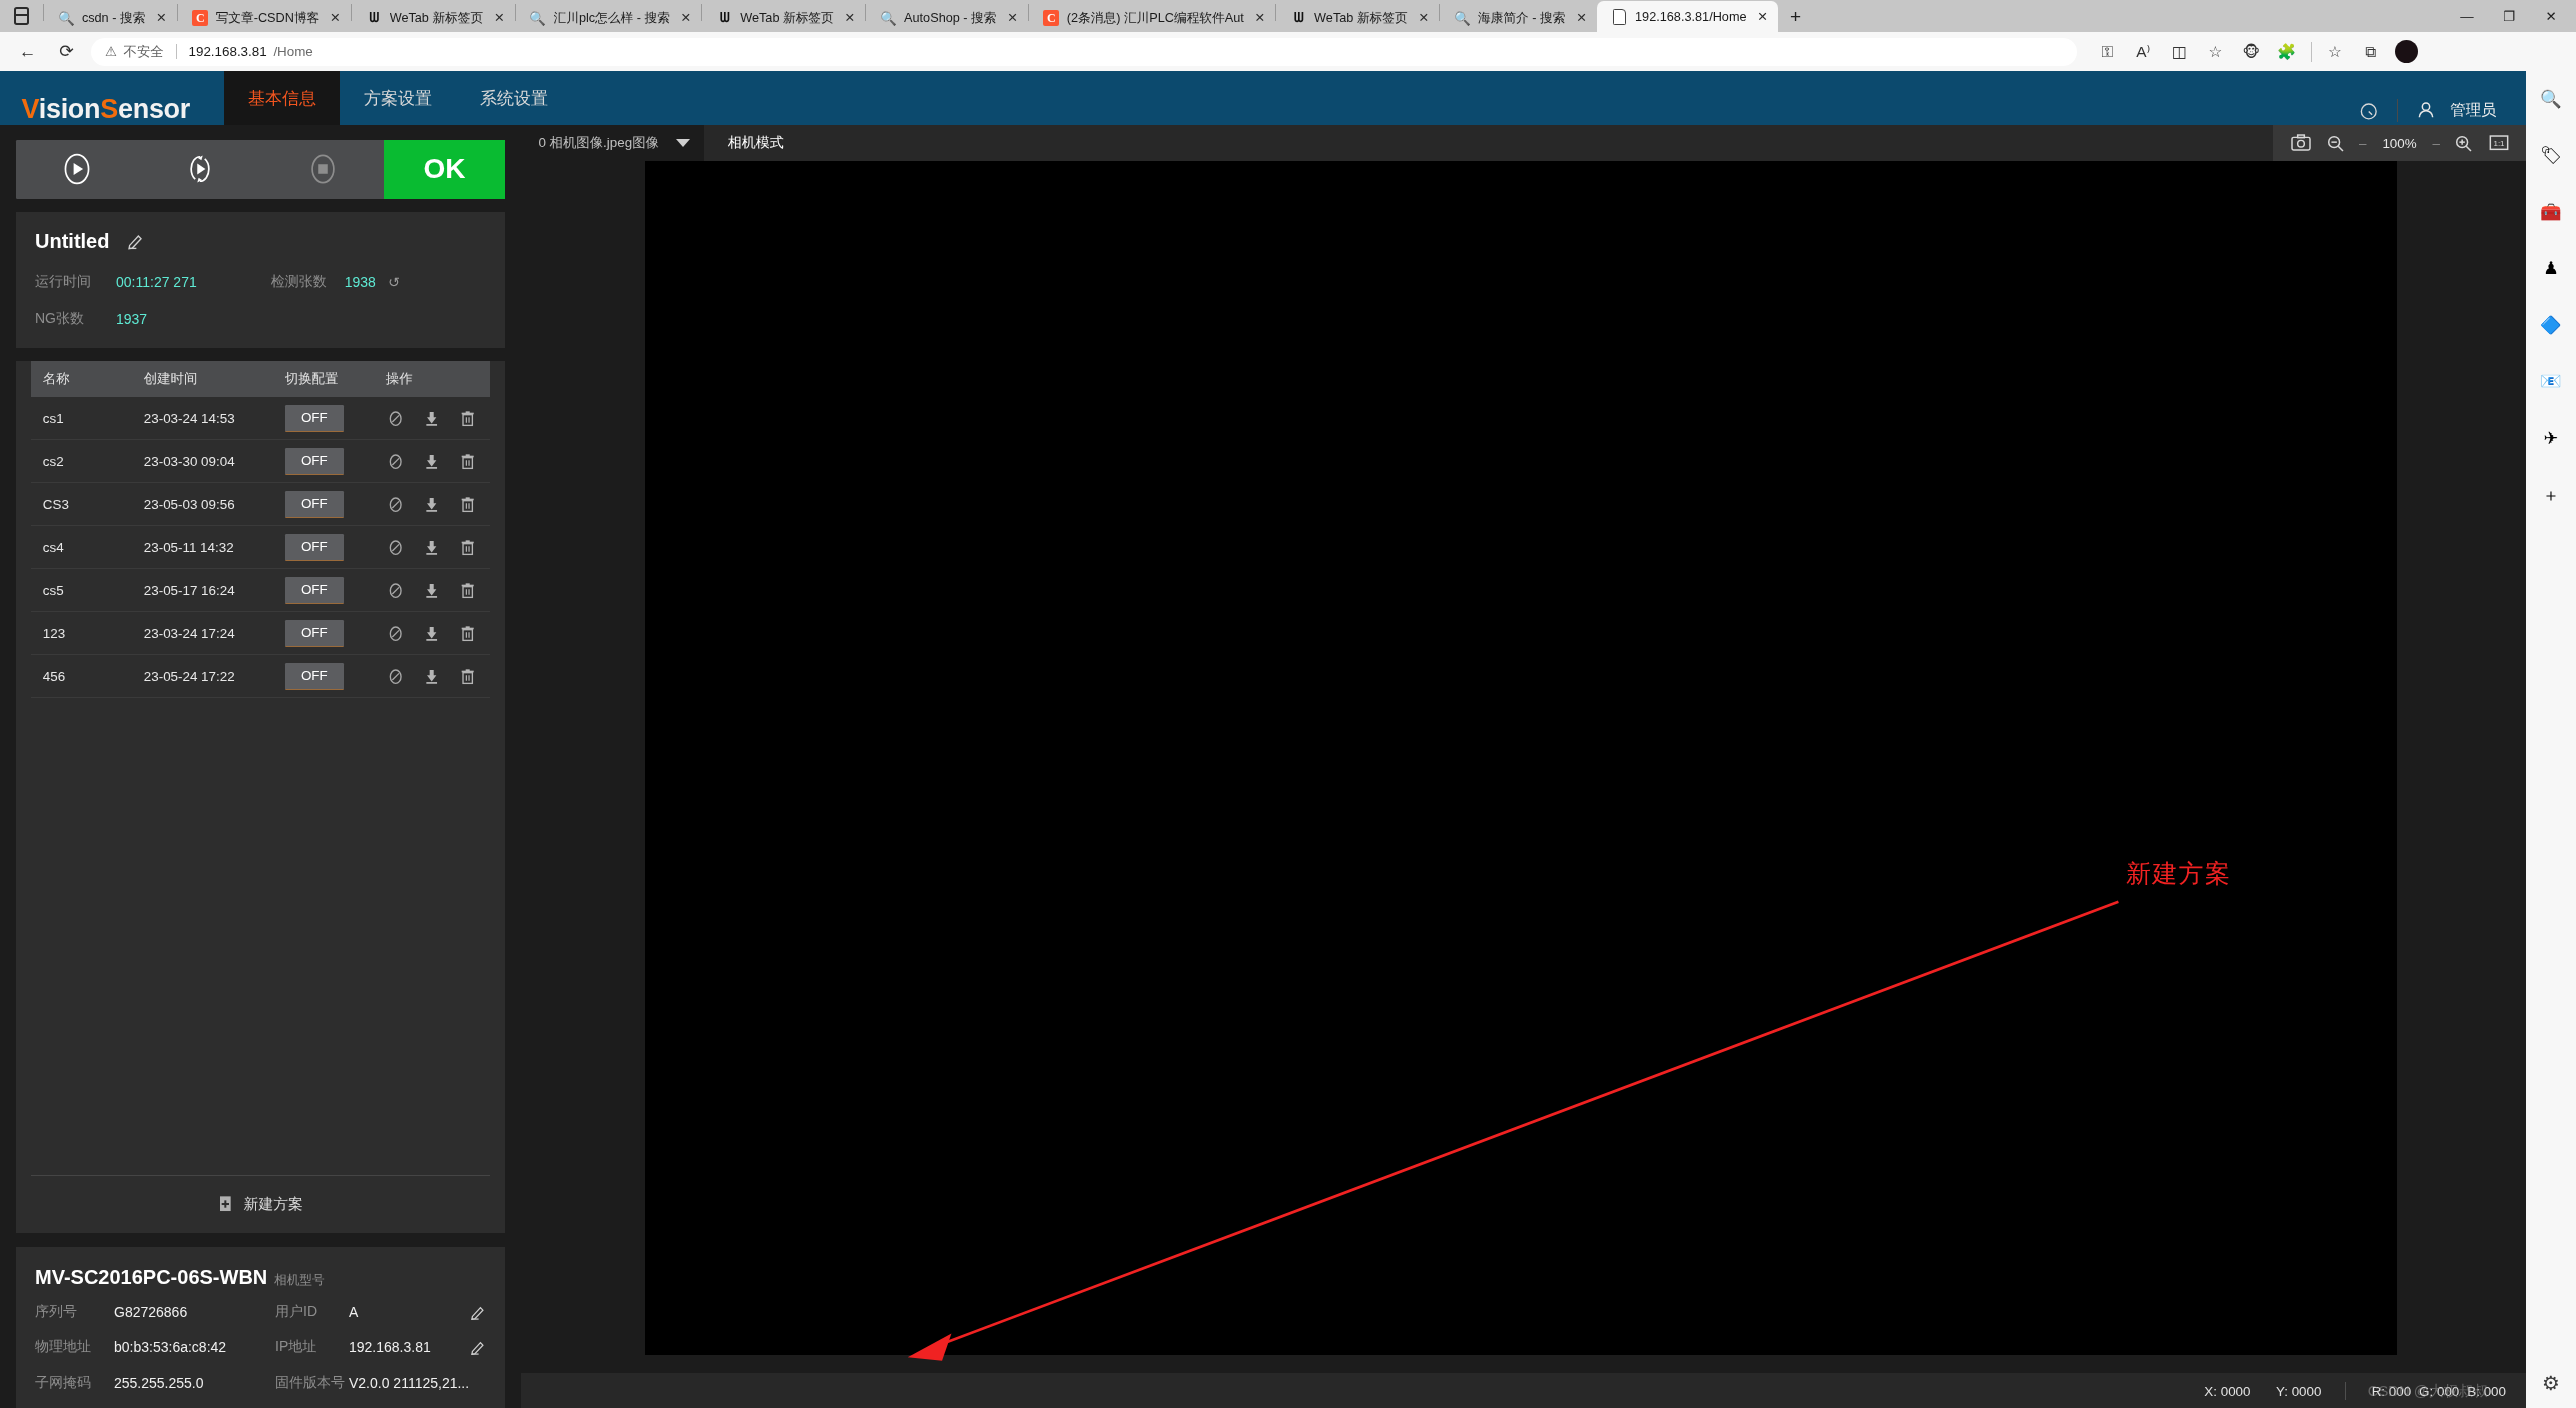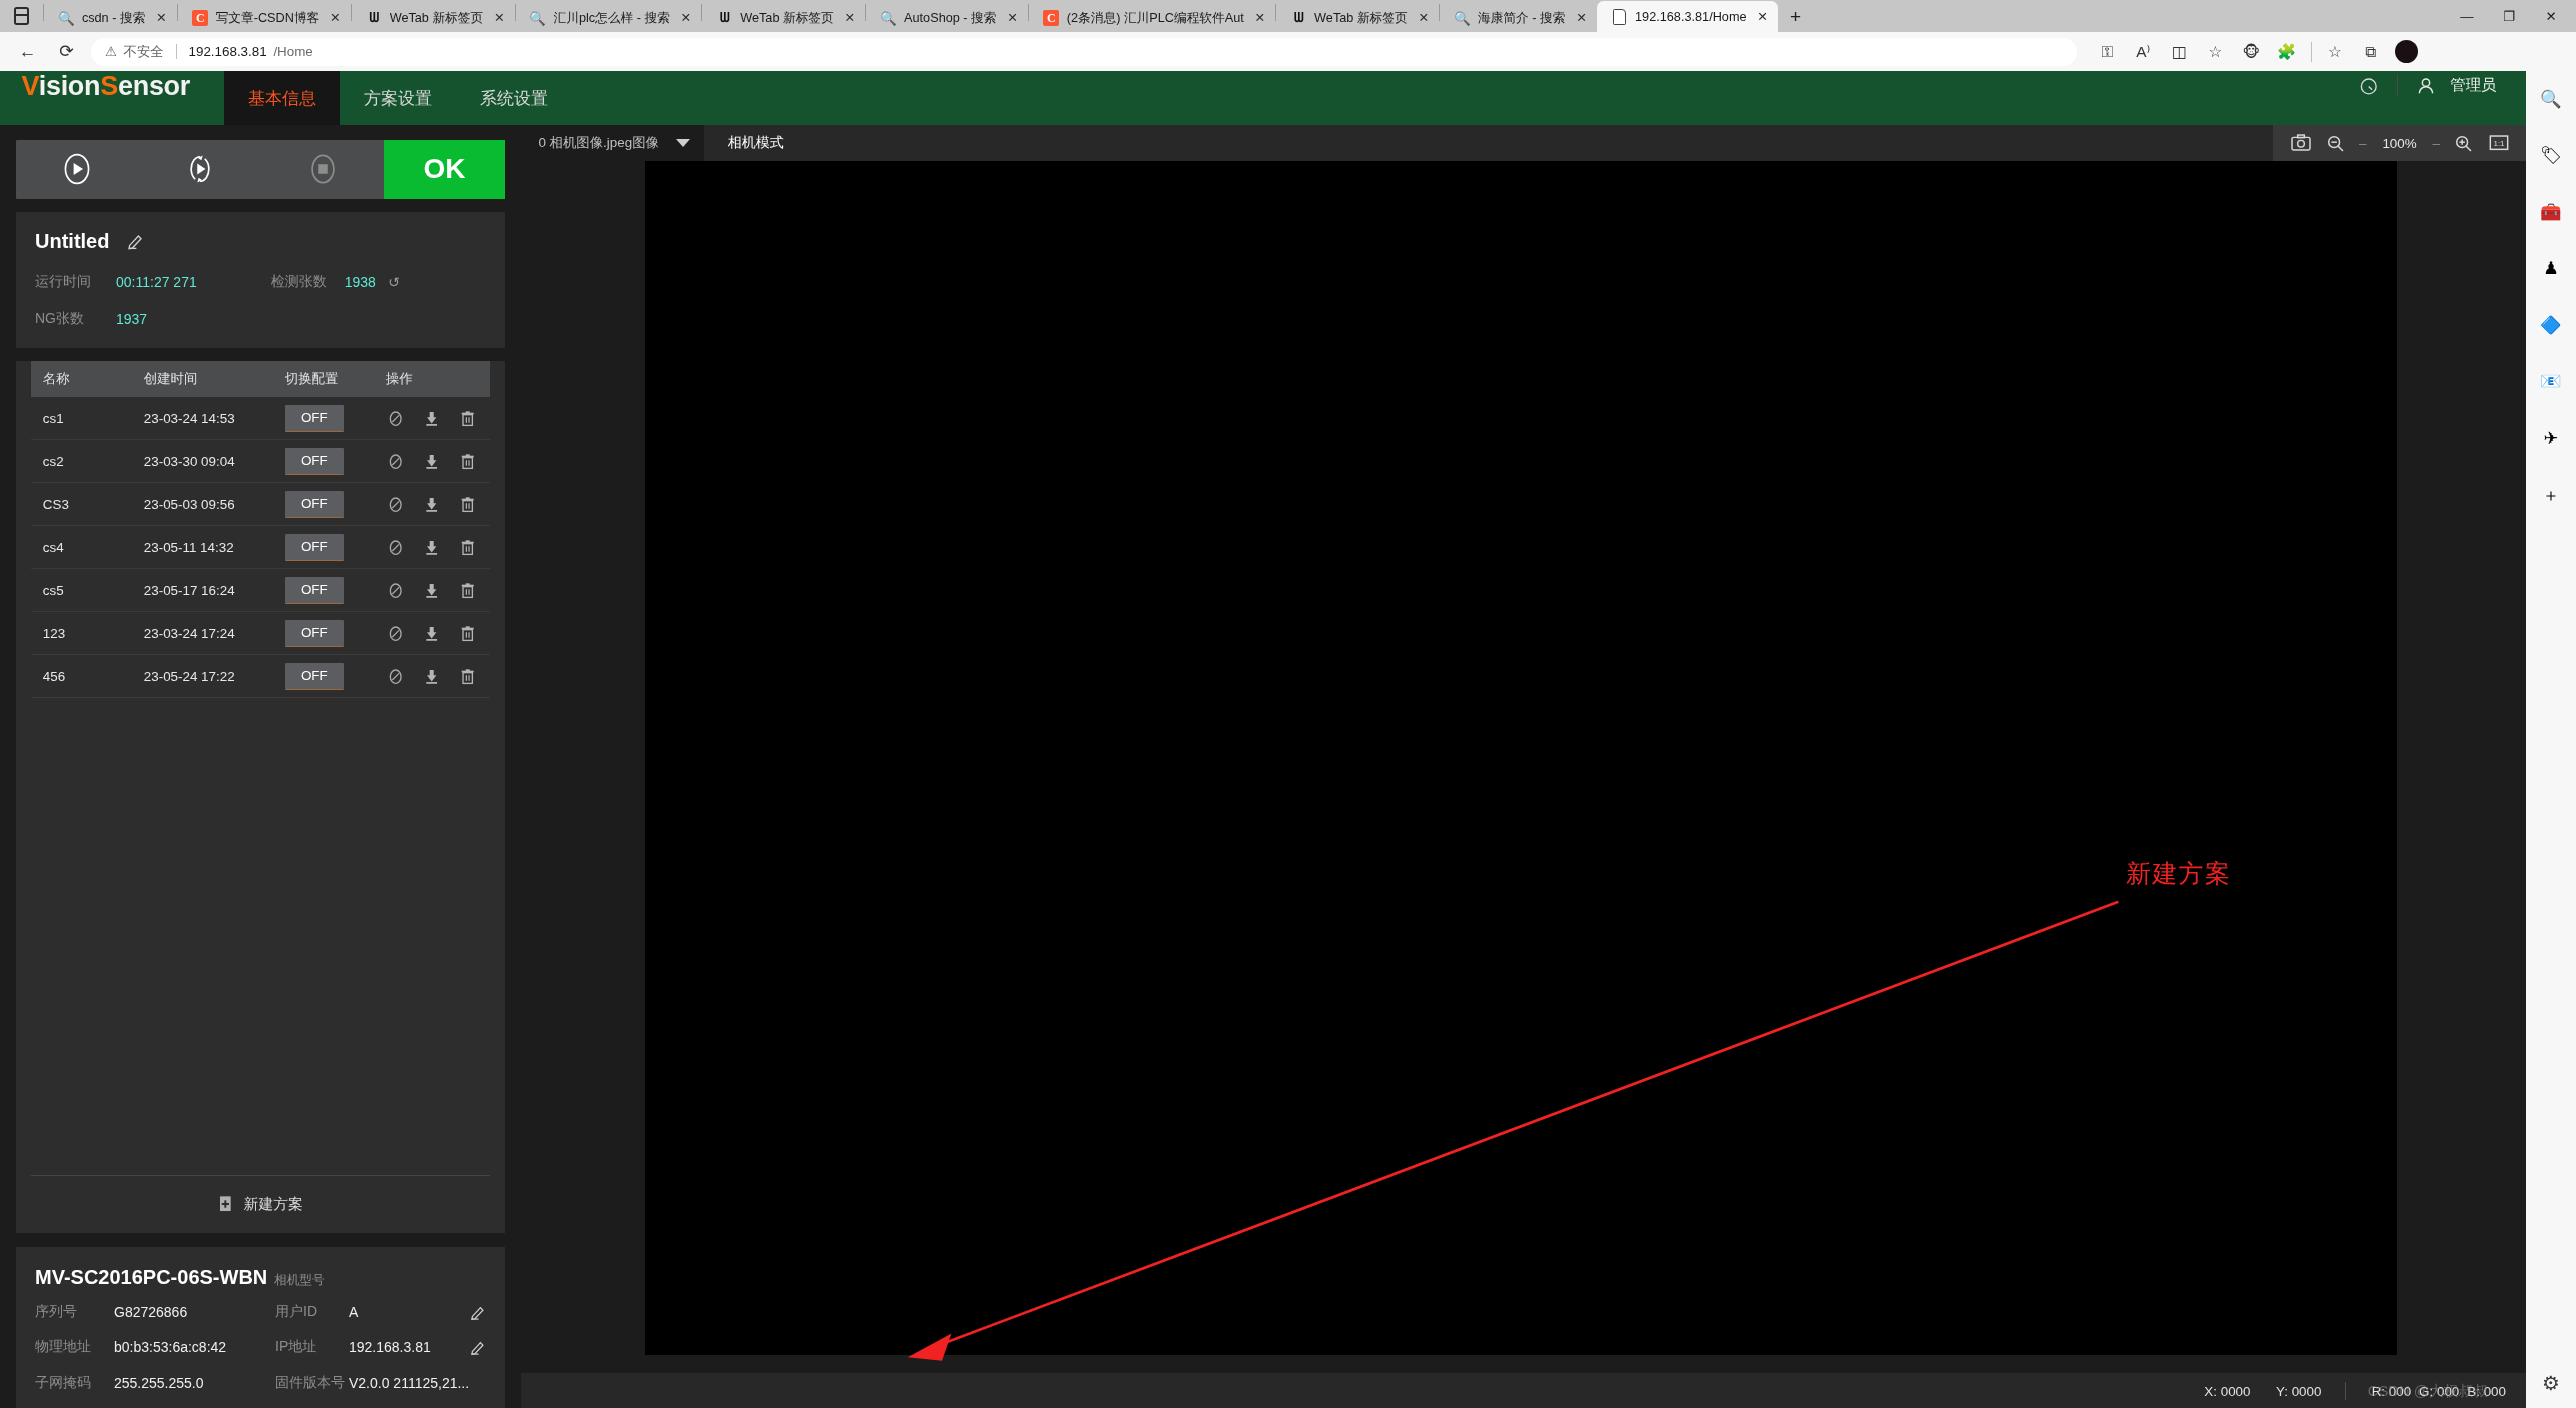--- a/index.html
+++ b/index.html
@@ -80,21 +80,21 @@
   }
   #edge-sidebar .sb-ic { width: 27px; height: 27px; display:flex;align-items:center;justify-content:center;
                           font-size: 17.4px; }
 
   
   #app {
     position: absolute; top: 71px; left: 0; width: 2526px; height: 1338px;
     background: #1c1c1c; overflow: hidden;
   }
   #app-header {
-    height: 54px; background: #14532d; display: flex; align-items: flex-start;
+    height: 54px; background: #0c4a6e; display: flex; align-items: flex-end;
     position: relative;
   }
   #logo { font-size: 27px; font-weight: bold; padding: 0 34px 0 21.5px; letter-spacing: -0.3px;
           font-family:"Liberation Sans",sans-serif;}
   #logo .o { color: #f26c0d; }
   #logo .w { color: #f2f2f2; }
   .nav-tab {
     height: 54px; padding: 0 24px; display:flex; align-items:center; justify-content:center;
     font-size: 17px; color: #d8d8d8; min-width: 101px;
   }

